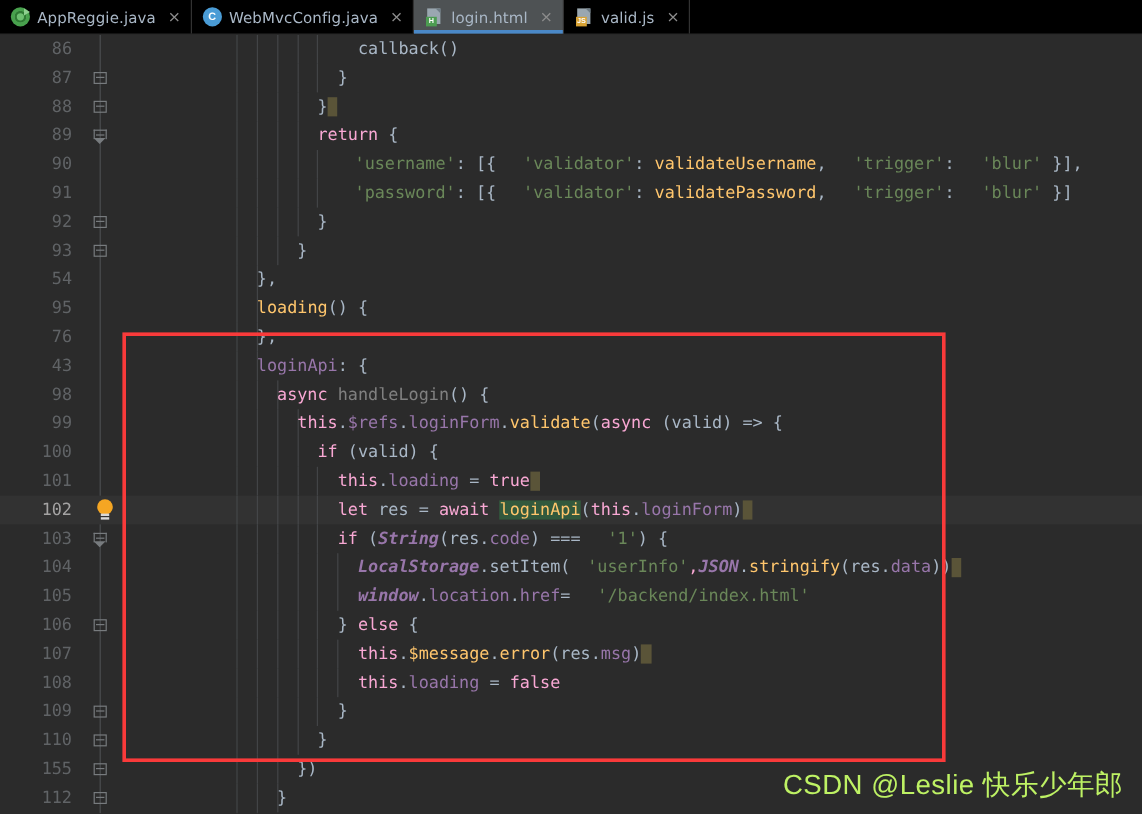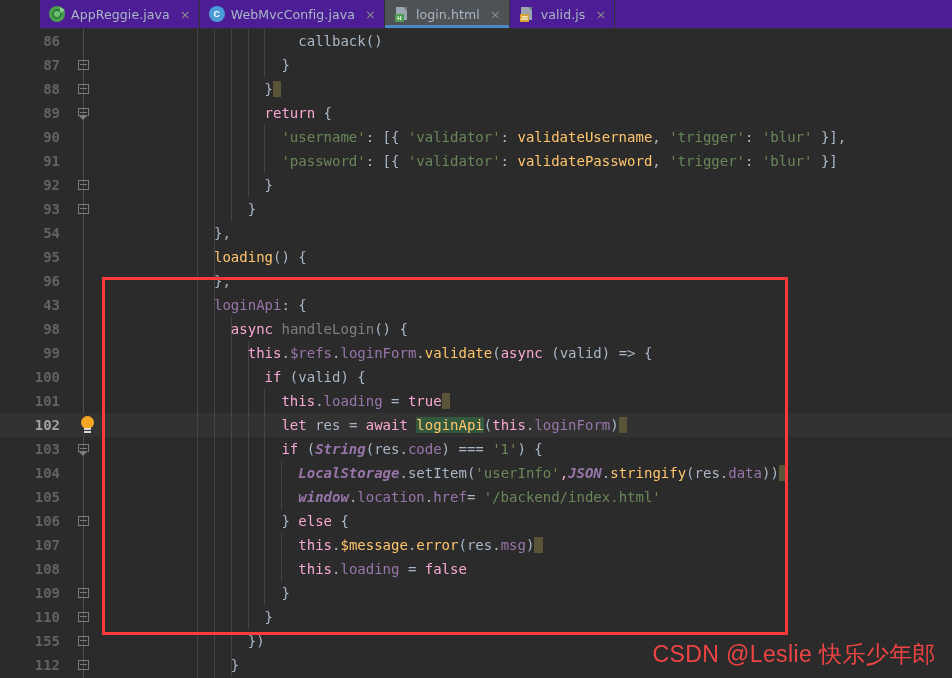--- a/index.html
+++ b/index.html
@@ -7,26 +7,25 @@
     margin: 0; padding: 0;
     width: 952px; height: 678px;
     background: #2b2b2b;
     overflow: hidden;
     font-family: "DejaVu Sans", sans-serif;
   }
 
   
   #tabbar {
     height: 29px;
-    background: #4c1d95;
+    background: #000000;
     display: flex;
     align-items: stretch;
     border-bottom: 1px solid #323232;
     position: relative;
-    margin-left: 40px;
   }
   .tab {
     display: flex;
     align-items: center;
     padding: 0 7px 0 9px;
     gap: 6px;
     font-size: 12.5px;
     color: #a9b7c6;
     position: relative;
     cursor: default;
@@ -127,21 +126,20 @@
   .line.current { background: #323232; }
 
   .gutter-num {
     position: absolute;
     left: 0; top: 0;
     width: 60px;
     text-align: right;
     color: #606366;
     font-family: "DejaVu Sans Mono", monospace;
     font-size: 14px;
-    font-weight: bold;
   }
   .line.current .gutter-num { color: #a4a3a3; }
 
   .fold-marker {
     position: absolute;
     left: 78px; top: 7px;
     width: 11px; height: 11px;
   }
   .fold-marker .box {
     position: absolute; left: 0; top: 0;
@@ -201,21 +199,21 @@
     border-radius: 50%;
     background: #f5a623;
   }
   #bulb .base {
     position: absolute; left: 4px; top: 12px;
     width: 7px; height: 2px;
     background: #d8d8d8;
     box-shadow: 0 3px 0 0 #d8d8d8;
   }
   .t-kw    { color: #f9a8d4; }
-  .t-str   { color: #6a8759; }
+  .t-str   { color: #6a8759; margin-left: 14px; }
   .t-fn    { color: #ffc66d; }
   .t-prop  { color: #9876aa; }
   .t-global{ color: #9876aa; font-style: italic; font-weight: bold; }
   .t-brace { color: #a9b7c6; }
   .t-punc  { color: #a9b7c6; }
   .t-ident { color: #a9b7c6; }
   .t-bold  { font-weight: normal; }
   .t-gray  { color: #808080; }
 
   .hl-search { background: #32593d; }
@@ -285,38 +283,38 @@
       <div class="line"><span class="gutter-num">86</span><span class="iguide" style="left: 197.04px;"></span><span class="iguide" style="left: 213.88px;"></span><span class="iguide" style="left: 230.72px;"></span><span class="iguide" style="left: 247.56px;"></span><span class="iguide" style="left: 264.4px;"></span><span class="code"><span class="t-ident">                        callback()</span></span></div>
       <div class="line"><span class="gutter-num">87</span><span class="fold-marker"><span class="box"></span><span class="dash"></span></span><span class="iguide" style="left: 197.04px;"></span><span class="iguide" style="left: 213.88px;"></span><span class="iguide" style="left: 230.72px;"></span><span class="iguide" style="left: 247.56px;"></span><span class="iguide" style="left: 264.4px;"></span><span class="code"><span class="t-brace">                      }</span></span></div>
       <div class="line"><span class="gutter-num">88</span><span class="fold-marker"><span class="box"></span><span class="dash"></span></span><span class="iguide" style="left: 197.04px;"></span><span class="iguide" style="left: 213.88px;"></span><span class="iguide" style="left: 230.72px;"></span><span class="iguide" style="left: 247.56px;"></span><span class="code"><span class="t-brace">                    }</span><span class="hl-caretblock"> </span></span></div>
       <div class="line"><span class="gutter-num">89</span><span class="fold-marker arrow"><span class="box"></span><span class="dash"></span></span><span class="iguide" style="left: 197.04px;"></span><span class="iguide" style="left: 213.88px;"></span><span class="iguide" style="left: 230.72px;"></span><span class="iguide" style="left: 247.56px;"></span><span class="code"><span class="t-ident">                    </span><span class="t-kw">return</span><span class="t-brace"> {</span></span></div>
       <div class="line"><span class="gutter-num">90</span><span class="iguide" style="left: 197.04px;"></span><span class="iguide" style="left: 213.88px;"></span><span class="iguide" style="left: 230.72px;"></span><span class="iguide" style="left: 247.56px;"></span><span class="iguide" style="left: 264.4px;"></span><span class="code"><span class="t-ident">                      </span><span class="t-str">'username'</span><span class="t-punc">: [{ </span><span class="t-str">'validator'</span><span class="t-punc">: </span><span class="t-fn t-bold">validateUsername</span><span class="t-punc">, </span><span class="t-str">'trigger'</span><span class="t-punc">: </span><span class="t-str">'blur'</span><span class="t-punc"> }],</span></span></div>
       <div class="line"><span class="gutter-num">91</span><span class="iguide" style="left: 197.04px;"></span><span class="iguide" style="left: 213.88px;"></span><span class="iguide" style="left: 230.72px;"></span><span class="iguide" style="left: 247.56px;"></span><span class="iguide" style="left: 264.4px;"></span><span class="code"><span class="t-ident">                      </span><span class="t-str">'password'</span><span class="t-punc">: [{ </span><span class="t-str">'validator'</span><span class="t-punc">: </span><span class="t-fn t-bold">validatePassword</span><span class="t-punc">, </span><span class="t-str">'trigger'</span><span class="t-punc">: </span><span class="t-str">'blur'</span><span class="t-punc"> }]</span></span></div>
       <div class="line"><span class="gutter-num">92</span><span class="fold-marker"><span class="box"></span><span class="dash"></span></span><span class="iguide" style="left: 197.04px;"></span><span class="iguide" style="left: 213.88px;"></span><span class="iguide" style="left: 230.72px;"></span><span class="iguide" style="left: 247.56px;"></span><span class="code"><span class="t-brace">                    }</span></span></div>
       <div class="line"><span class="gutter-num">93</span><span class="fold-marker"><span class="box"></span><span class="dash"></span></span><span class="iguide" style="left: 197.04px;"></span><span class="iguide" style="left: 213.88px;"></span><span class="iguide" style="left: 230.72px;"></span><span class="code"><span class="t-brace">                  }</span></span></div>
       <div class="line"><span class="gutter-num">54</span><span class="iguide" style="left: 197.04px;"></span><span class="iguide" style="left: 213.88px;"></span><span class="code"><span class="t-brace">              },</span></span></div>
       <div class="line"><span class="gutter-num">95</span><span class="iguide" style="left: 197.04px;"></span><span class="iguide" style="left: 213.88px;"></span><span class="code"><span class="t-ident">              </span><span class="t-fn">loading</span><span class="t-brace">() {</span></span></div>
-      <div class="line"><span class="gutter-num">96</span><span class="iguide" style="left: 197.04px;"></span><span class="iguide" style="left: 213.88px;"></span><span class="code"><span class="t-brace">              },</span></span></div>
+      <div class="line"><span class="gutter-num">76</span><span class="iguide" style="left: 197.04px;"></span><span class="iguide" style="left: 213.88px;"></span><span class="code"><span class="t-brace">              },</span></span></div>
       <div class="line"><span class="gutter-num">43</span><span class="iguide" style="left: 197.04px;"></span><span class="iguide" style="left: 213.88px;"></span><span class="code"><span class="t-ident">              </span><span class="t-prop">loginApi</span><span class="t-brace">: {</span></span></div>
       <div class="line"><span class="gutter-num">98</span><span class="iguide" style="left: 197.04px;"></span><span class="iguide" style="left: 213.88px;"></span><span class="iguide" style="left: 230.72px;"></span><span class="code"><span class="t-ident">                </span><span class="t-kw">async</span><span class="t-ident"> </span><span class="t-gray">handleLogin</span><span class="t-brace">() {</span></span></div>
       <div class="line"><span class="gutter-num">99</span><span class="iguide" style="left: 197.04px;"></span><span class="iguide" style="left: 213.88px;"></span><span class="iguide" style="left: 230.72px;"></span><span class="iguide" style="left: 247.56px;"></span><span class="code"><span class="t-ident">                  </span><span class="t-kw">this</span><span class="t-punc">.</span><span class="t-prop">$refs</span><span class="t-punc">.</span><span class="t-prop">loginForm</span><span class="t-punc">.</span><span class="t-fn t-bold">validate</span><span class="t-punc">(</span><span class="t-kw">async</span><span class="t-punc"> (valid) =&gt; {</span></span></div>
       <div class="line"><span class="gutter-num">100</span><span class="iguide" style="left: 197.04px;"></span><span class="iguide" style="left: 213.88px;"></span><span class="iguide" style="left: 230.72px;"></span><span class="iguide" style="left: 247.56px;"></span><span class="code"><span class="t-ident">                    </span><span class="t-kw">if</span><span class="t-punc"> (valid) {</span></span></div>
       <div class="line"><span class="gutter-num">101</span><span class="iguide" style="left: 197.04px;"></span><span class="iguide" style="left: 213.88px;"></span><span class="iguide" style="left: 230.72px;"></span><span class="iguide" style="left: 247.56px;"></span><span class="iguide" style="left: 264.4px;"></span><span class="code"><span class="t-ident">                      </span><span class="t-kw">this</span><span class="t-punc">.</span><span class="t-prop">loading</span><span class="t-punc"> = </span><span class="t-kw">true</span><span class="hl-caretblock"> </span></span></div>
       <div class="line current"><span class="gutter-num">102</span><span class="iguide" style="left: 197.04px;"></span><span class="iguide" style="left: 213.88px;"></span><span class="iguide" style="left: 230.72px;"></span><span class="iguide" style="left: 247.56px;"></span><span class="iguide" style="left: 264.4px;"></span><span class="code"><span class="t-ident">                      </span><span class="t-kw">let</span><span class="t-punc"> res = </span><span class="t-kw">await</span><span class="t-punc"> </span><span class="t-fn t-bold hl-search">loginApi</span><span class="t-punc">(</span><span class="t-kw">this</span><span class="t-punc">.</span><span class="t-prop">loginForm</span><span class="t-punc">)</span><span class="hl-caretblock"> </span></span></div>
       <div class="line"><span class="gutter-num">103</span><span class="fold-marker arrow"><span class="box"></span><span class="dash"></span></span><span class="iguide" style="left: 197.04px;"></span><span class="iguide" style="left: 213.88px;"></span><span class="iguide" style="left: 230.72px;"></span><span class="iguide" style="left: 247.56px;"></span><span class="iguide" style="left: 264.4px;"></span><span class="code"><span class="t-ident">                      </span><span class="t-kw">if</span><span class="t-punc"> (</span><span class="t-global">String</span><span class="t-punc">(res.</span><span class="t-prop">code</span><span class="t-punc">) === </span><span class="t-str">'1'</span><span class="t-punc">) {</span></span></div>
       <div class="line"><span class="gutter-num">104</span><span class="iguide" style="left: 197.04px;"></span><span class="iguide" style="left: 213.88px;"></span><span class="iguide" style="left: 230.72px;"></span><span class="iguide" style="left: 247.56px;"></span><span class="iguide" style="left: 264.4px;"></span><span class="iguide" style="left: 281.24px;"></span><span class="code"><span class="t-ident">                        </span><span class="t-global">LocalStorage</span><span class="t-punc">.</span><span class="t-ident">setItem</span><span class="t-punc">(</span><span class="t-str">'userInfo'</span><span class="t-kw">,</span><span class="t-global">JSON</span><span class="t-punc">.</span><span class="t-fn">stringify</span><span class="t-punc">(res.</span><span class="t-prop">data</span><span class="t-punc">))</span><span class="hl-caretblock"> </span></span></div>
       <div class="line"><span class="gutter-num">105</span><span class="iguide" style="left: 197.04px;"></span><span class="iguide" style="left: 213.88px;"></span><span class="iguide" style="left: 230.72px;"></span><span class="iguide" style="left: 247.56px;"></span><span class="iguide" style="left: 264.4px;"></span><span class="iguide" style="left: 281.24px;"></span><span class="code"><span class="t-ident">                        </span><span class="t-global">window</span><span class="t-punc">.</span><span class="t-prop">location</span><span class="t-punc">.</span><span class="t-prop">href</span><span class="t-punc">= </span><span class="t-str">'/backend/index.html'</span></span></div>
       <div class="line"><span class="gutter-num">106</span><span class="fold-marker"><span class="box"></span><span class="dash"></span></span><span class="iguide" style="left: 197.04px;"></span><span class="iguide" style="left: 213.88px;"></span><span class="iguide" style="left: 230.72px;"></span><span class="iguide" style="left: 247.56px;"></span><span class="iguide" style="left: 264.4px;"></span><span class="code"><span class="t-brace">                      } </span><span class="t-kw">else</span><span class="t-brace"> {</span></span></div>
       <div class="line"><span class="gutter-num">107</span><span class="iguide" style="left: 197.04px;"></span><span class="iguide" style="left: 213.88px;"></span><span class="iguide" style="left: 230.72px;"></span><span class="iguide" style="left: 247.56px;"></span><span class="iguide" style="left: 264.4px;"></span><span class="iguide" style="left: 281.24px;"></span><span class="code"><span class="t-ident">                        </span><span class="t-kw">this</span><span class="t-punc">.</span><span class="t-fn t-bold">$message</span><span class="t-punc">.</span><span class="t-fn">error</span><span class="t-punc">(res.</span><span class="t-prop">msg</span><span class="t-punc">)</span><span class="hl-caretblock"> </span></span></div>
       <div class="line"><span class="gutter-num">108</span><span class="iguide" style="left: 197.04px;"></span><span class="iguide" style="left: 213.88px;"></span><span class="iguide" style="left: 230.72px;"></span><span class="iguide" style="left: 247.56px;"></span><span class="iguide" style="left: 264.4px;"></span><span class="iguide" style="left: 281.24px;"></span><span class="code"><span class="t-ident">                        </span><span class="t-kw">this</span><span class="t-punc">.</span><span class="t-prop">loading</span><span class="t-punc"> = </span><span class="t-kw">false</span></span></div>
       <div class="line"><span class="gutter-num">109</span><span class="fold-marker"><span class="box"></span><span class="dash"></span></span><span class="iguide" style="left: 197.04px;"></span><span class="iguide" style="left: 213.88px;"></span><span class="iguide" style="left: 230.72px;"></span><span class="iguide" style="left: 247.56px;"></span><span class="iguide" style="left: 264.4px;"></span><span class="code"><span class="t-brace">                      }</span></span></div>
       <div class="line"><span class="gutter-num">110</span><span class="fold-marker"><span class="box"></span><span class="dash"></span></span><span class="iguide" style="left: 197.04px;"></span><span class="iguide" style="left: 213.88px;"></span><span class="iguide" style="left: 230.72px;"></span><span class="iguide" style="left: 247.56px;"></span><span class="code"><span class="t-brace">                    }</span></span></div>
       <div class="line"><span class="gutter-num">155</span><span class="fold-marker"><span class="box"></span><span class="dash"></span></span><span class="iguide" style="left: 197.04px;"></span><span class="iguide" style="left: 213.88px;"></span><span class="iguide" style="left: 230.72px;"></span><span class="code"><span class="t-brace">                  })</span></span></div>
       <div class="line"><span class="gutter-num">112</span><span class="fold-marker"><span class="box"></span><span class="dash"></span></span><span class="iguide" style="left: 197.04px;"></span><span class="iguide" style="left: 213.88px;"></span><span class="iguide" style="left: 230.72px;"></span><span class="code"><span class="t-brace">                }</span></span></div>
       <div class="line"><span class="gutter-num">113</span><span class="iguide" style="left: 197.04px;"></span><span class="iguide" style="left: 213.88px;"></span><span class="code"></span></div>
     </div>
   <div id="redbox" style="border-color: rgb(249, 58, 58);"></div>
-  <div id="watermark" style="color: #ef4444;">CSDN @Leslie 快乐少年郎</div>
+  <div id="watermark" style="color: #bef264;">CSDN @Leslie 快乐少年郎</div>
 <div id="bulb" style="top: 387px;">
       <span class="glass"></span>
       <span class="base"></span>
     </div>
   </div>
 
 </body></html>

